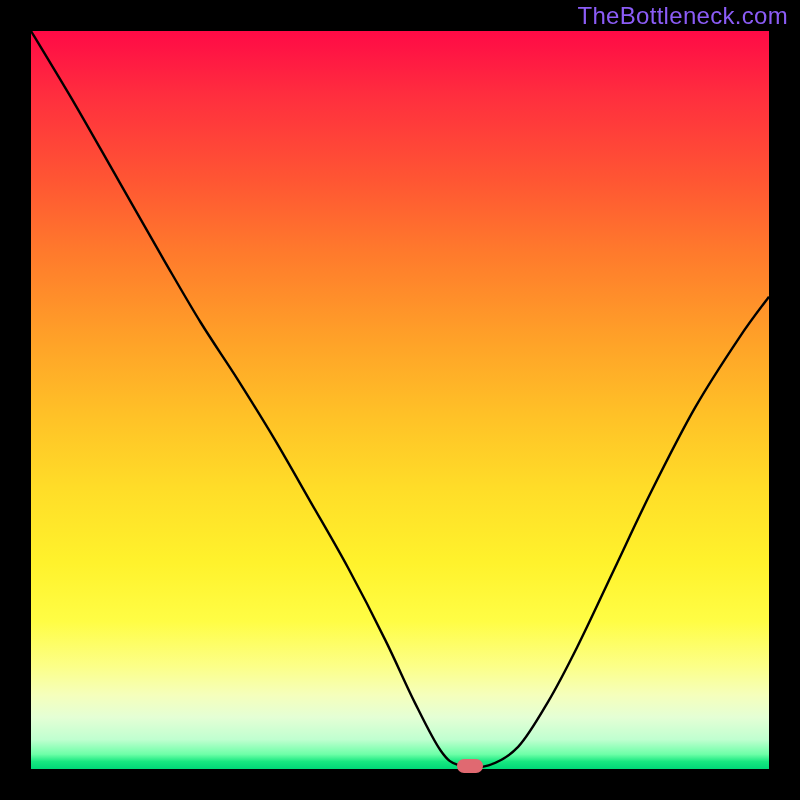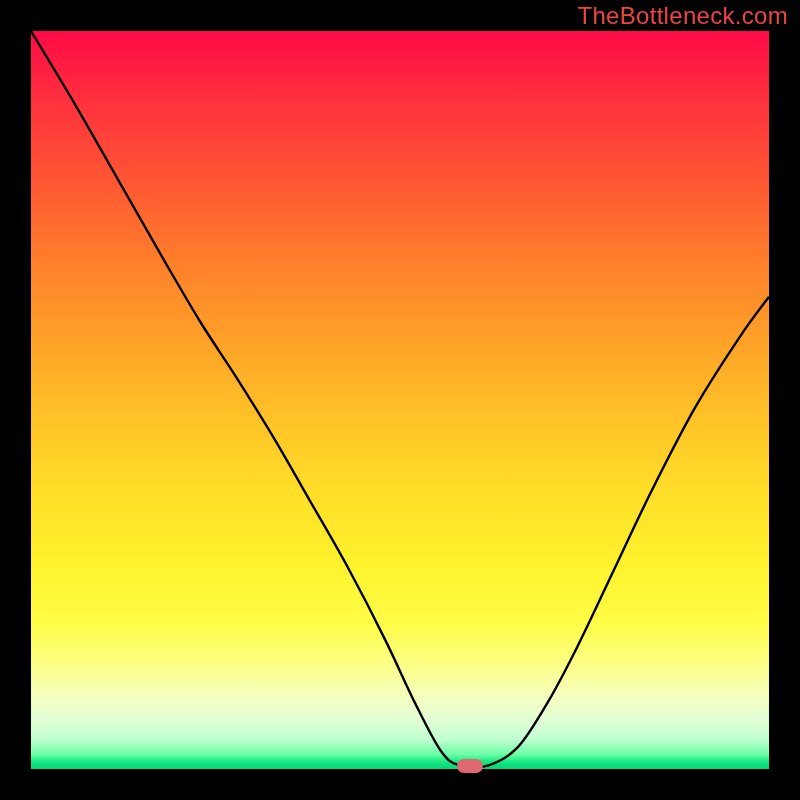--- a/index.html
+++ b/index.html
@@ -14,21 +14,21 @@
   .frame {
     position: relative;
     width: 800px;
     height: 800px;
     background: #000;
   }
   .watermark {
     position: absolute;
     top: 2px;
     right: 12px;
-    color: #ef4444;
+    color: #8b5cf6;
     font-size: 24px;
     font-weight: 500;
     letter-spacing: 0.3px;
     z-index: 5;
   }
   .plot {
     position: absolute;
     left: 31px;
     top: 31px;
     width: 738px;

